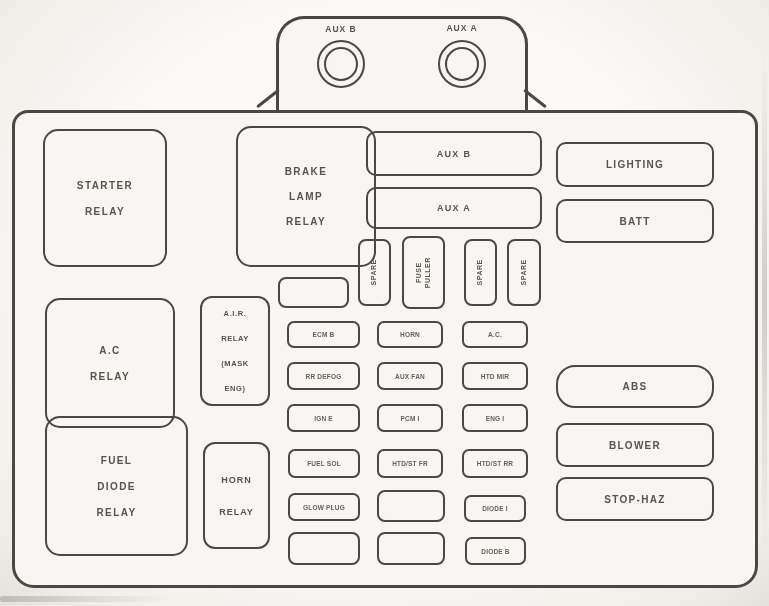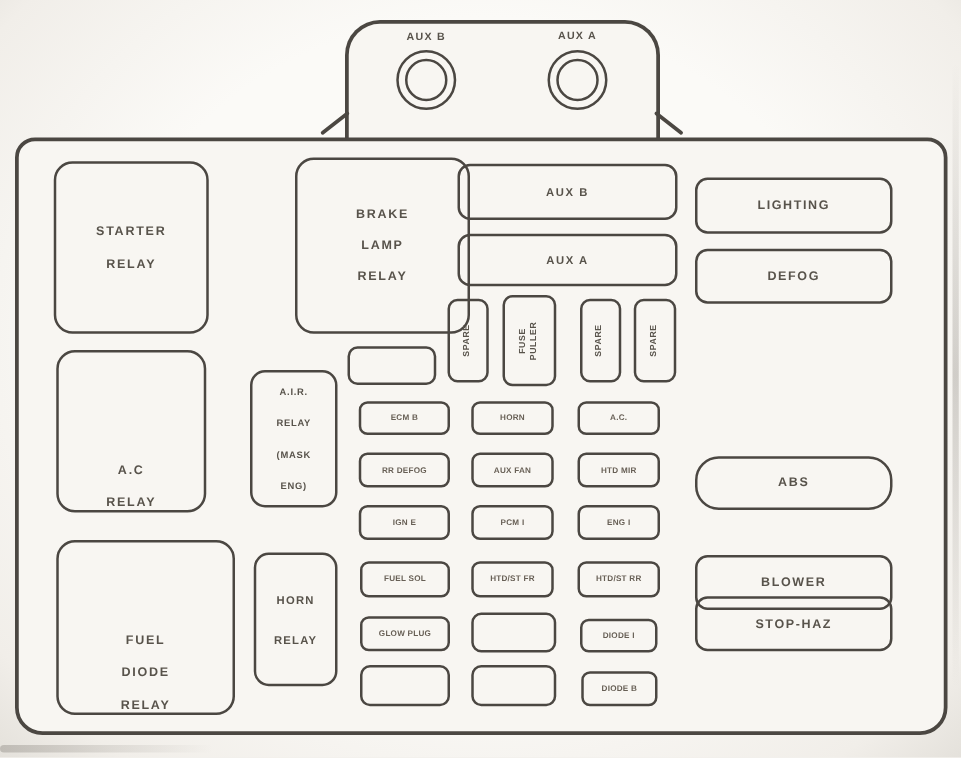--- a/index.html
+++ b/index.html
@@ -106,25 +106,25 @@
   <div class="stud" style="left:438px;top:40px;">
     <div class="stud-inner"></div>
   </div>
 
   <div id="body-outline"></div>
 
   <div class="box relay" id="relay-starter" style="left:43px;top:129px;width:124px;height:138px;">
     <div>STARTER</div>
     <div>RELAY</div>
   </div>
-  <div class="box relay" id="relay-ac" style="left:45px;top:280px;width:120px;height:130px;justify-content:flex-end;">
+  <div class="box relay" id="relay-ac" style="left:45px;top:298px;width:130px;height:130px;">
     <div>A.C</div>
     <div>RELAY</div>
   </div>
-  <div class="box relay" id="relay-fuel" style="left:45px;top:432px;width:143px;height:140px;justify-content:flex-end;">
+  <div class="box relay" id="relay-fuel" style="left:45px;top:416px;width:143px;height:140px;">
     <div>FUEL</div>
     <div>DIODE</div>
     <div>RELAY</div>
   </div>
 
   <div class="box relay" id="relay-brake" style="left:200px;top:126px;width:140px;height:141px;margin-left:36px;">
     <div>BRAKE</div>
     <div>LAMP</div>
     <div>RELAY</div>
   </div>
@@ -175,21 +175,21 @@
 
   <div class="box mini" style="left:288px;top:493px;width:72px;height:28px;">GLOW PLUG</div>
   <div class="box blank" style="left:377px;top:490px;width:68px;height:32px;"></div>
   <div class="box mini" style="left:464px;top:495px;width:62px;height:27px;">DIODE I</div>
 
   <div class="box blank" style="left:288px;top:532px;width:72px;height:33px;"></div>
   <div class="box blank" style="left:377px;top:532px;width:68px;height:33px;"></div>
   <div class="box mini" style="left:465px;top:537px;width:61px;height:28px;">DIODE B</div>
 
   <div class="box maxi" style="top:130px;height:45px;">LIGHTING</div>
-  <div class="box maxi" style="top:187px;height:44px;">DEFOG</div>
+  <div class="box maxi" style="top:187px;height:44px;">BATT</div>
   <div class="box maxi" style="top:353px;height:43px;border-radius:19px;">ABS</div>
-  <div class="box maxi" style="top:432px;height:44px;">BLOWER</div>
+  <div class="box maxi" style="top:411px;height:44px;">BLOWER</div>
   <div class="box maxi" style="top:465px;height:44px;">STOP-HAZ</div>
 
   <div class="smudge" id="smudge-bottom"></div>
   <div class="smudge" id="smudge-right"></div>
 
 </div>
 
 </body></html>

